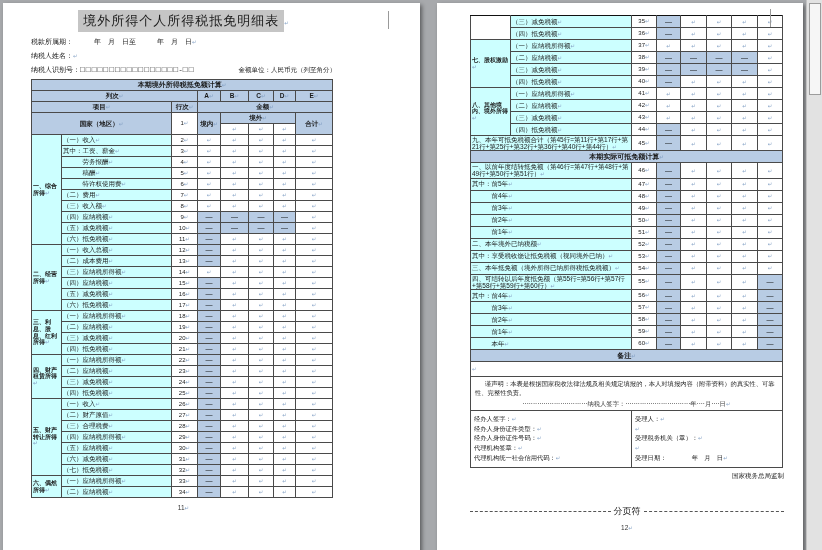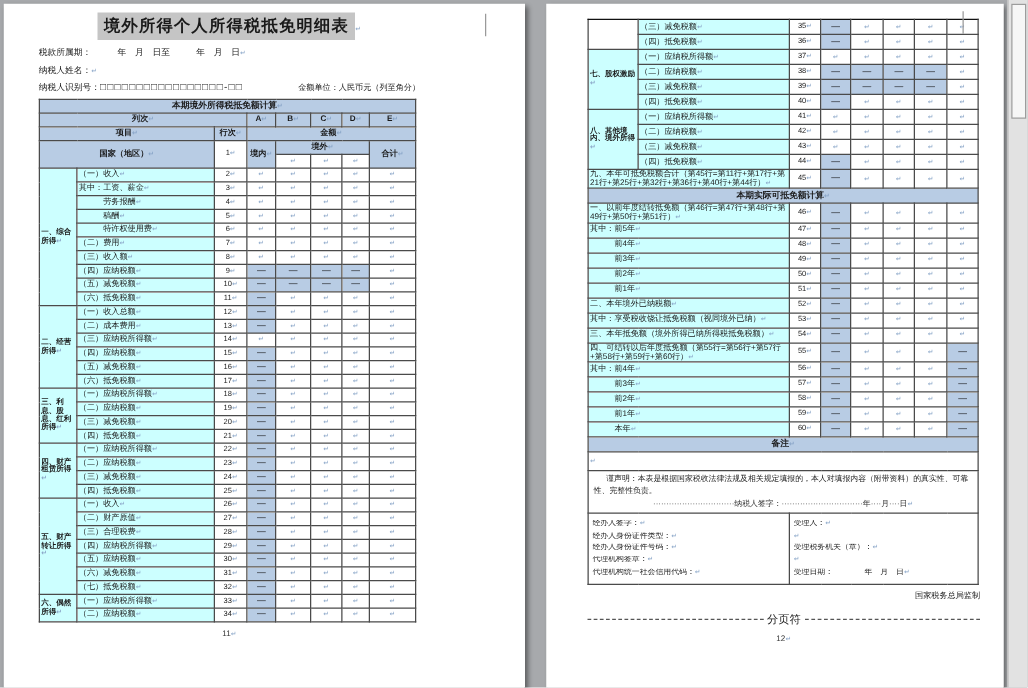--- a/index.html
+++ b/index.html
@@ -11,21 +11,21 @@
   #page2 { left:437px; width:366px; height:560px; }
 
   .boundary { position:absolute; width:12px; height:18px; border-left:1px solid #9a9a9a; border-top:1px solid #9a9a9a; }
   #page1 .boundary { right:20px; top:8px; border-top:none; }
   #page2 .boundary { right:21px; top:6px; border-top:none; }
 
   .inner1 { margin-left:28px; width:305px; }
   .inner2 { margin-left:33px; width:314px; padding-top:8px; }
 
   .title-line { text-align:center; margin-top:7px; }
-  .doc-title { display:inline-block; background:#c5c5c5; font-size:13px; font-weight:bold; letter-spacing:1px; padding:2px 5px; }
+  .doc-title { display:inline-block; background:#c5c5c5; font-size:13px; font-weight:normal; letter-spacing:1px; padding:2px 5px; }
   .meta { font-size:7px; margin-top:5px; }
   .meta-row { margin-top:4px; }
   .id-row { display:flex; justify-content:space-between; align-items:center; }
   .id-boxes { font-size:8px; letter-spacing:1px; color:#222; }
   .unit-note { font-size:6.5px; }
 
   table.tax { border-collapse:collapse; table-layout:fixed; margin-top:4px; border:1.5px solid #111; }
   .tax td { border:1px solid #4a4a4a; font-size:6.5px; line-height:1.1; padding:0 1px; overflow:hidden; vertical-align:middle; }
   .p1 td { height:11px; }
   .p2 td { height:12px; }
@@ -41,21 +41,21 @@
   .mk { color:#8aa6c8; font-size:5.5px; }
 
   .tax .note-cell { height:15px; background:#fff; }
   .tax .decl { padding:2px 4px; font-size:6.3px; }
   .decl .d1 { text-indent:10px; line-height:1.5; }
   .decl .d2 { margin-top:3px; text-align:center; color:#333; }
   .tax .sigbox { vertical-align:top; padding:2px 3px; }
   .sigline { font-size:6.3px; margin:3px 0; white-space:nowrap; overflow:hidden; }
 
   .produced { text-align:right; font-size:6.5px; margin-top:4px; }
-  .pagebreak { display:flex; align-items:center; margin-top:8px; font-size:9px; color:#222; }
+  .pagebreak { display:flex; align-items:center; margin-top:24px; font-size:9px; color:#222; }
   .pagebreak .dashln { flex:1; border-top:1.5px dashed #555; }
   .pagebreak .pb-label { padding:0 3px; }
   .pgno { text-align:center; font-size:6.5px; margin-top:6px; color:#333; }
 
   .scrollbar { position:absolute; right:0; top:0; width:16px; height:550px; background:#e2e2e2; border-left:1px solid #c2c2c2; }
   .scroll-thumb { position:absolute; left:2px; top:3px; width:12px; height:92px; background:#f6f6f6; border:1px solid #9c9c9c; }
 </style>
 </head>
 <body>
 

